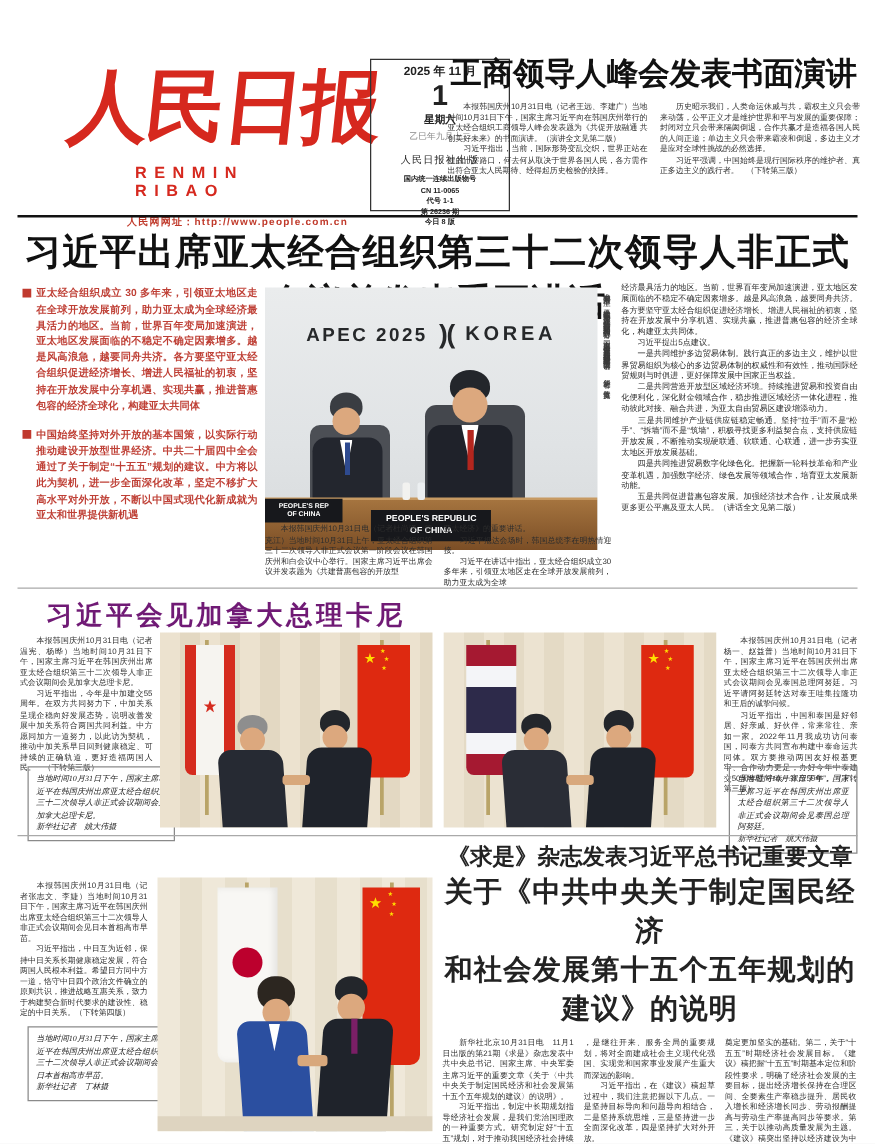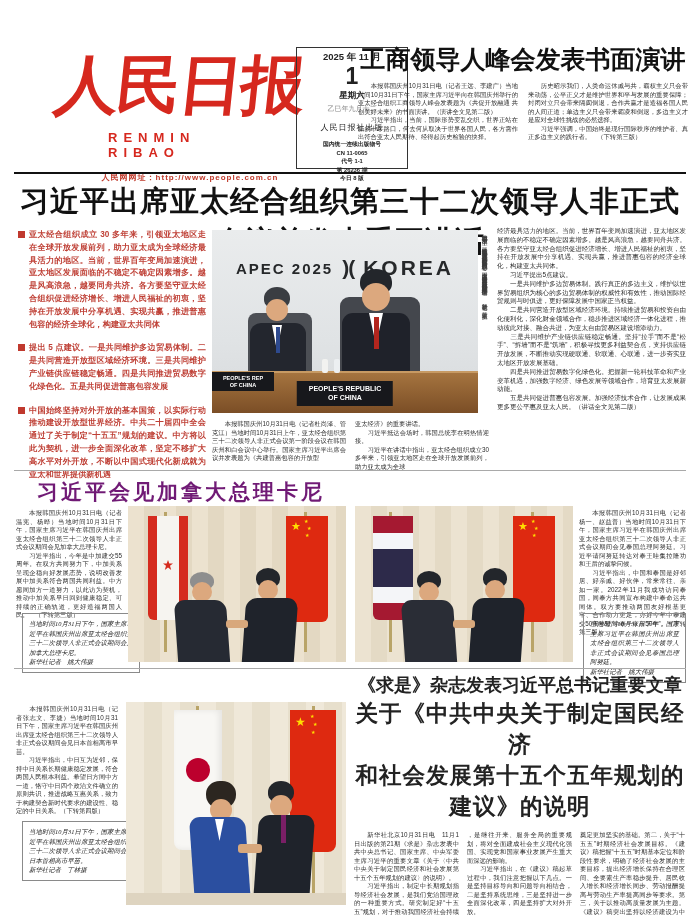--- a/index.html
+++ b/index.html
@@ -86,34 +86,30 @@
 
   <div class="abs h-lead" style="left:14px;top:182px;width:672px;">习近平出席亚太经合组织第三十二次领导人非正式会议并发表重要讲话</div>
 
   <div class="abs" style="left:18px;top:229px;width:188px;">
     <div class="bullet">
       <div class="bsq"></div>
       <div class="btxt">亚太经合组织成立 30 多年来，引领亚太地区走在全球开放发展前列，助力亚太成为全球经济最具活力的地区。当前，世界百年变局加速演进，亚太地区发展面临的不稳定不确定因素增多。越是风高浪急，越要同舟共济。各方要坚守亚太经合组织促进经济增长、增进人民福祉的初衷，坚持在开放发展中分享机遇、实现共赢，推进普惠包容的经济全球化，构建亚太共同体</div>
     </div>
     <div class="bullet">
       <div class="bsq"></div>
-      <div class="btxt">提出 5 点建议。一是共同维护多边贸易体制。二是共同营造开放型区域经济环境。三是共同维护产业链供应链稳定畅通。四是共同推进贸易数字化绿色化。五是共同促进普惠包容发展</div>
-    </div>
-    <div class="bullet">
-      <div class="bsq"></div>
       <div class="btxt">中国始终坚持对外开放的基本国策，以实际行动推动建设开放型世界经济。中共二十届四中全会通过了关于制定“十五五”规划的建议。中方将以此为契机，进一步全面深化改革，坚定不移扩大高水平对外开放，不断以中国式现代化新成就为亚太和世界提供新机遇</div>
     </div>
   </div>
 
-  <div class="abs photo" style="left:212px;top:230px;width:266px;height:183px;background:linear-gradient(#eaeced 0%,#e0e3e5 60%,#d7dadc 100%);">
+  <div class="abs photo" style="left:212px;top:230px;width:266px;height:210px;background:linear-gradient(#eaeced 0%,#e0e3e5 60%,#d7dadc 100%);">
 
     <div style="position:absolute;top:26px;left:0;right:0;display:flex;justify-content:center;align-items:center;gap:9px;color:#26282a;">
       <span style="font-size:15px;font-weight:900;letter-spacing:2px;">APEC 2025</span>
       <span style="font-size:21px;font-weight:900;letter-spacing:-1px;">)(</span>
-      <span style="font-size:21px;font-weight:900;letter-spacing:3px;">KOREA</span>
+      <span style="font-size:16px;font-weight:900;letter-spacing:3px;">KOREA</span>
     </div>
 
     <div style="position:absolute;left:36px;bottom:38px;width:64px;height:62px;background:#4c4f55;border-radius:8px 8px 0 0;"></div>
     <div style="position:absolute;left:128px;bottom:38px;width:80px;height:78px;background:#44474d;border-radius:9px 9px 0 0;"></div>
 
     <div>
       <div class="hair" style="left:52px;bottom:104px;width:26px;height:22px;background:#3a3d42;"></div>
       <div class="head" style="left:54px;bottom:92px;width:22px;height:22px;"></div>
       <div class="suit" style="left:38px;bottom:38px;width:56px;height:52px;background:#23262e;"></div>
       <div class="shirt" style="left:60px;bottom:62px;width:10px;height:26px;clip-path:polygon(0 0,100% 0,50% 100%);"></div>

